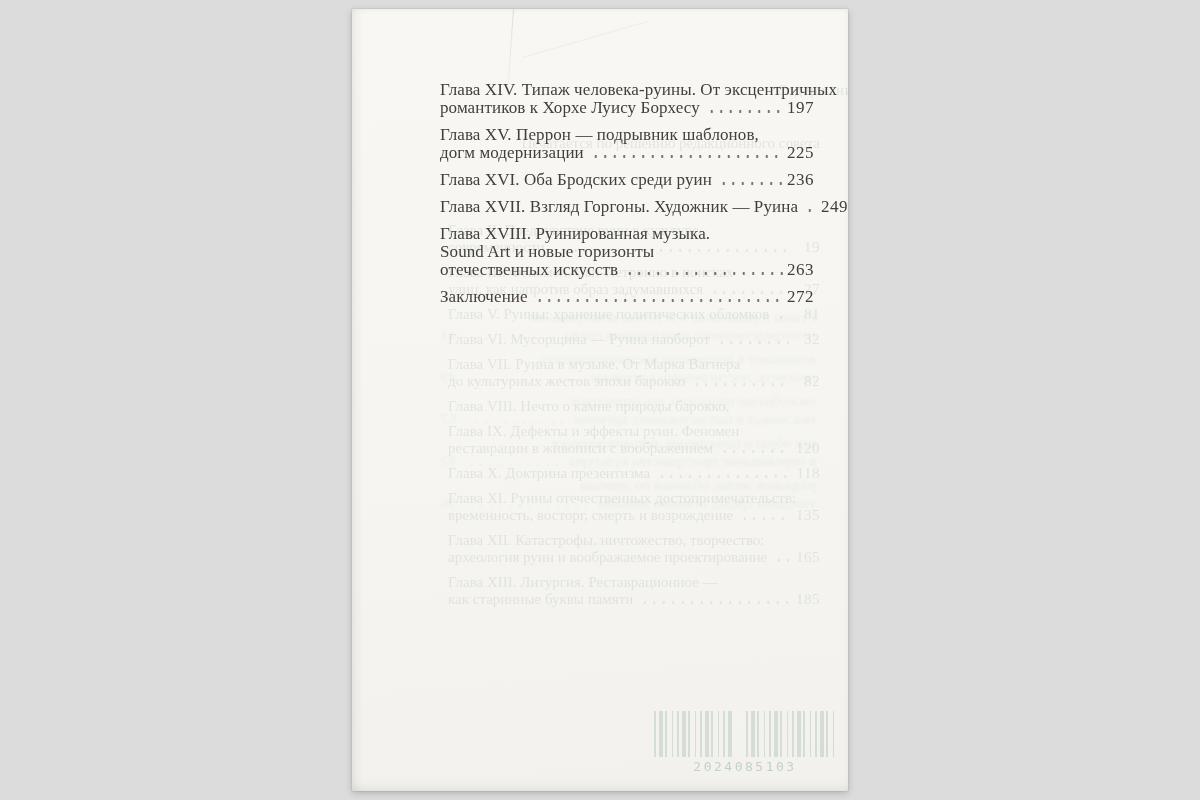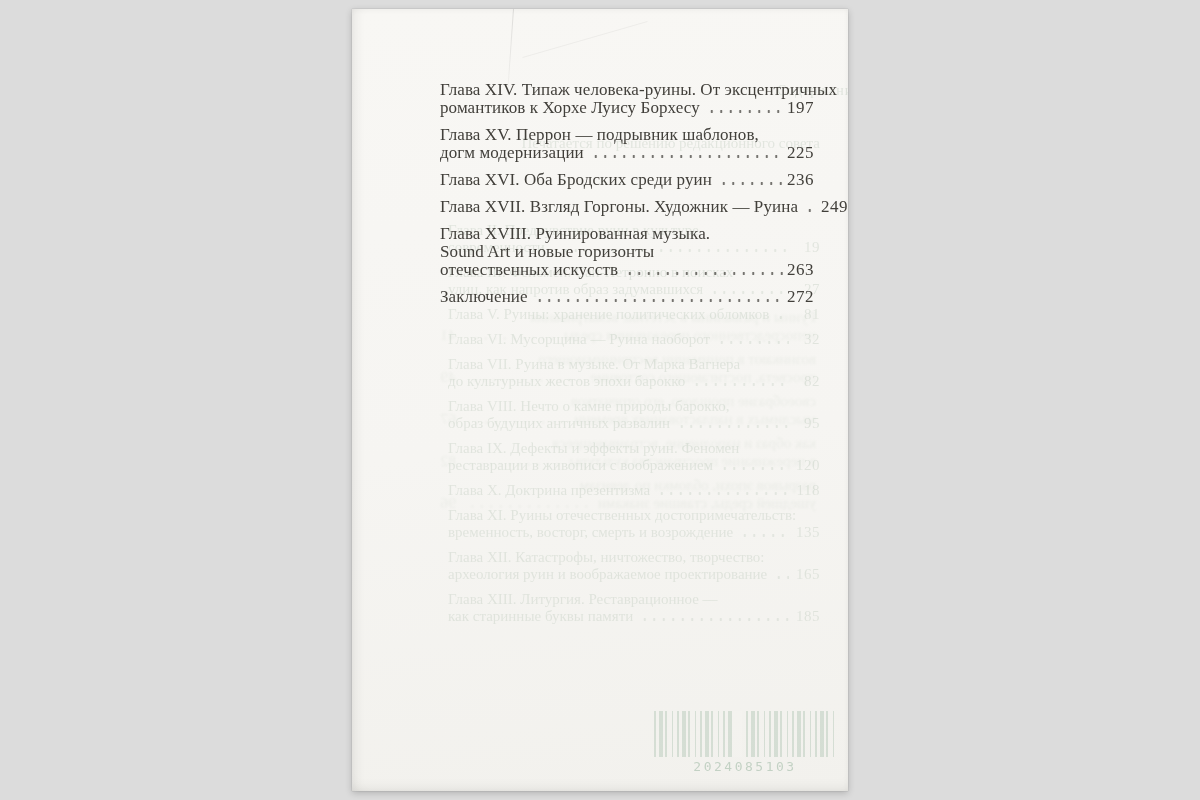--- a/index.html
+++ b/index.html
@@ -153,25 +153,20 @@
         <div class="entry">
           <div class="line">Глава VII. Руина в музыке. От Марка Вагнера</div>
           <div class="row">
             <span class="txt">до культурных жестов эпохи барокко</span>
             <span class="leader"></span>
             <span class="pg">82</span>
           </div>
         </div>
         <div class="entry">
           <div class="line">Глава VIII. Нечто о камне природы барокко,</div>
-          <div class="row">
-            <span class="txt">образ будущих античных развалин</span>
-            <span class="leader"></span>
-            <span class="pg">95</span>
-          </div>
         </div>
         <div class="entry">
           <div class="line">Глава IX. Дефекты и эффекты руин. Феномен</div>
           <div class="row">
             <span class="txt">реставрации в живописи с воображением</span>
             <span class="leader"></span>
             <span class="pg">120</span>
           </div>
         </div>
         <div class="entry">

